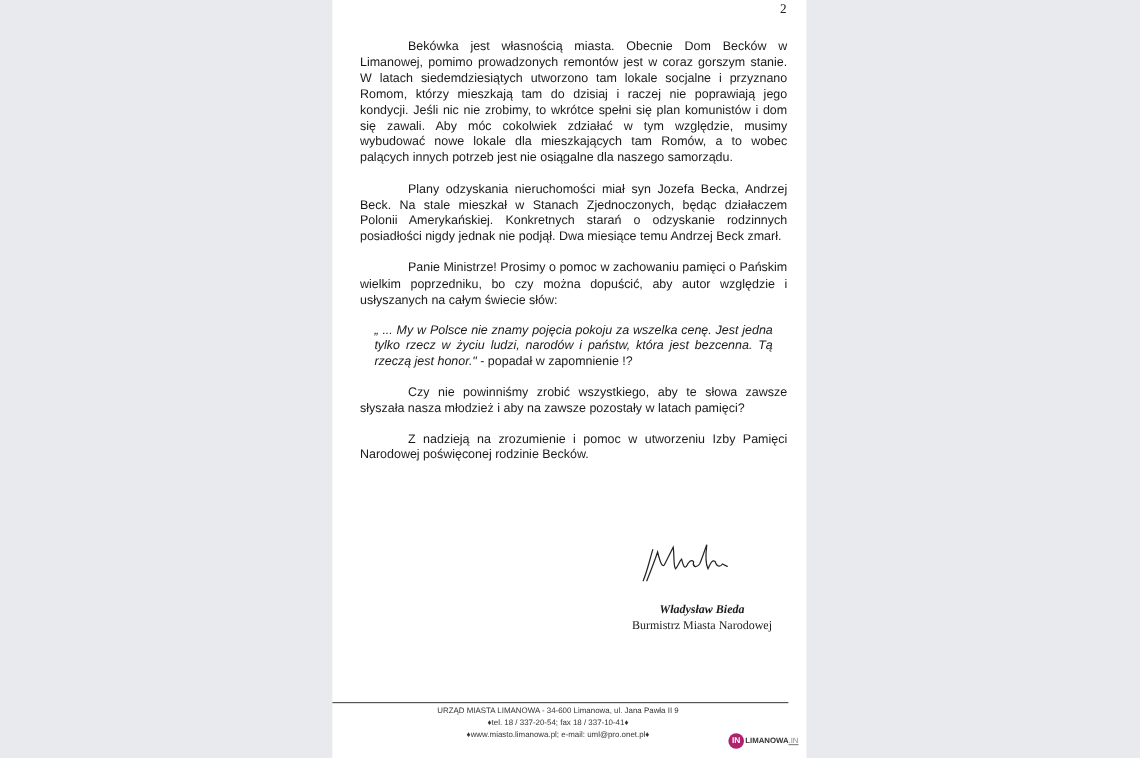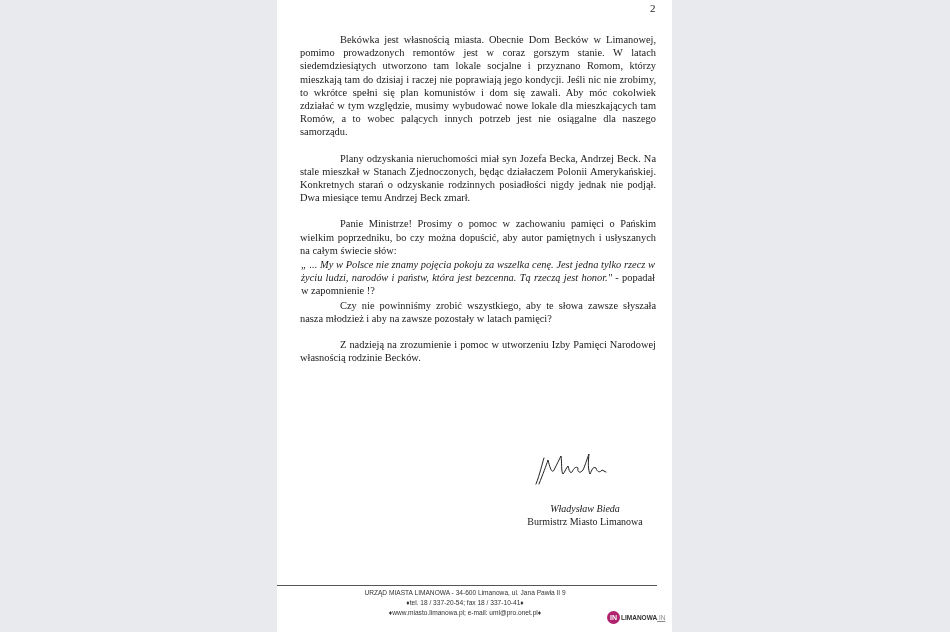--- a/index.html
+++ b/index.html
@@ -12,32 +12,32 @@
   .page {
     position:absolute; left:277px; top:0; width:395px; height:632px;
     background:#ffffff;
   }
   .page-num {
     position:absolute; left:650px; top:2px;
     font-family:"Liberation Serif", serif; font-size:11px; color:#222;
   }
   .body-text {
     position:absolute; left:300px; top:33px; width:356px;
-    font-family:Liberation Serif, serif; font-size:10.4px; line-height:13.2px; color:#1a1a1a;
+    font-family:Liberation Sans, sans-serif; font-size:10.4px; line-height:13.2px; color:#1a1a1a;
   }
   .body-text p { margin:0 0 13px 0; text-align:justify; text-indent:40px; }
   .body-text p.noindent-gap { margin-bottom:0; }
-  .body-text .quote { font-style:italic; text-indent:0; margin:1px; text-align:justify; }
+  .body-text .quote { font-style:italic; text-indent:0; margin:12px; text-align:justify; }
   .body-text .quote .tail { font-style:normal; }
   .sig {
     position:absolute; left:530px; top:448px; width:90px; height:40px;
   }
   .sig-name {
     position:absolute; left:525px; top:503px; width:120px; text-align:center;
-    font-family:"Liberation Serif", serif; font-style:italic; font-weight:normal; font-size:10px; color:#1a1a1a;
+    font-family:"Liberation Serif", serif; font-style:italic; font-weight:bold; font-size:10px; color:#1a1a1a;
   }
   .sig-title {
     position:absolute; left:495px; top:516px; width:180px; text-align:center;
     font-family:"Liberation Serif", serif; font-size:10px; color:#1a1a1a;
   }
   .footer-rule {
     position:absolute; left:277px; top:585px; width:380px; height:1px; background:#555;
   }
   .footer {
     position:absolute; left:300px; top:588px; width:330px; text-align:center;
@@ -59,32 +59,32 @@
 </head>
 <body>
 
 <div class="page"></div>
 
 <div class="page-num">2</div>
 
 <div class="body-text">
   <p>Bekówka jest własnością miasta. Obecnie Dom Becków w Limanowej, pomimo prowadzonych remontów jest w coraz gorszym stanie. W latach siedemdziesiątych utworzono tam lokale socjalne i przyznano Romom, którzy mieszkają tam do dzisiaj i raczej nie poprawiają jego kondycji. Jeśli nic nie zrobimy, to wkrótce spełni się plan komunistów i dom się zawali. Aby móc cokolwiek zdziałać w tym względzie, musimy wybudować nowe lokale dla mieszkających tam Romów, a to wobec palących innych potrzeb jest nie osiągalne dla naszego samorządu.</p>
   <p>Plany odzyskania nieruchomości miał syn Jozefa Becka, Andrzej Beck. Na stale mieszkał w Stanach Zjednoczonych, będąc działaczem Polonii Amerykańskiej. Konkretnych starań o odzyskanie rodzinnych posiadłości nigdy jednak nie podjął. Dwa miesiące temu Andrzej Beck zmarł.</p>
-  <p class="noindent-gap">Panie Ministrze! Prosimy o pomoc w zachowaniu pamięci o Pańskim wielkim poprzedniku, bo czy można dopuścić, aby autor pamiętnych i usłyszanych na całym świecie słów:</p>
+  <p class="noindent-gap">Panie Ministrze! Prosimy o pomoc w zachowaniu pamięci o Pańskim wielkim poprzedniku, bo czy można dopuścić, aby autor względzie i usłyszanych na całym świecie słów:</p>
   <p class="quote"><span>„ ... My w Polsce nie znamy pojęcia pokoju za wszelka cenę. Jest jedna tylko rzecz w życiu ludzi, narodów i państw, która jest bezcenna. Tą rzeczą jest honor."</span><span class="tail"> - popadał w zapomnienie !?</span></p>
   <p>Czy nie powinniśmy zrobić wszystkiego, aby te słowa zawsze słyszała nasza młodzież i aby na zawsze pozostały w latach pamięci?</p>
-  <p>Z nadzieją na zrozumienie i pomoc w utworzeniu Izby Pamięci Narodowej własnością rodzinie Becków.</p>
+  <p>Z nadzieją na zrozumienie i pomoc w utworzeniu Izby Pamięci Narodowej poświęconej rodzinie Becków.</p>
 </div>
 
 <svg class="sig" viewBox="0 0 90 40">
   <path d="M6 36 C10 26 12 16 14 10 M9 36 C13 26 16 18 18 12 C20 20 22 26 24 22 C27 16 29 12 31 8 C32 14 31 24 33 26 C35 24 36 20 38 18 C39 22 40 26 42 24 C44 20 46 18 48 20 C47 24 50 26 53 22 C55 18 58 8 59 6 C58 14 58 22 60 26 C62 22 63 18 66 20 C67 24 70 25 72 22 L76 24" fill="none" stroke="#222" stroke-width="1" stroke-linecap="round"></path>
 </svg>
 
 <div class="sig-name">Władysław Bieda</div>
-<div class="sig-title">Burmistrz Miasto Limanowa</div>
+<div class="sig-title">Burmistrz Miasta Narodowej</div>
 
 <div class="footer-rule"></div>
 <div class="footer">
   <div>URZĄD MIASTA LIMANOWA - 34-600 Limanowa, ul. Jana Pawła II 9</div>
   <div>♦tel. 18 / 337-20-54; fax 18 / 337-10-41♦</div>
   <div>♦www.miasto.limanowa.pl; e-mail: uml@pro.onet.pl♦</div>
 </div>
 
 <div class="logo">
   <span class="badge">IN</span>

